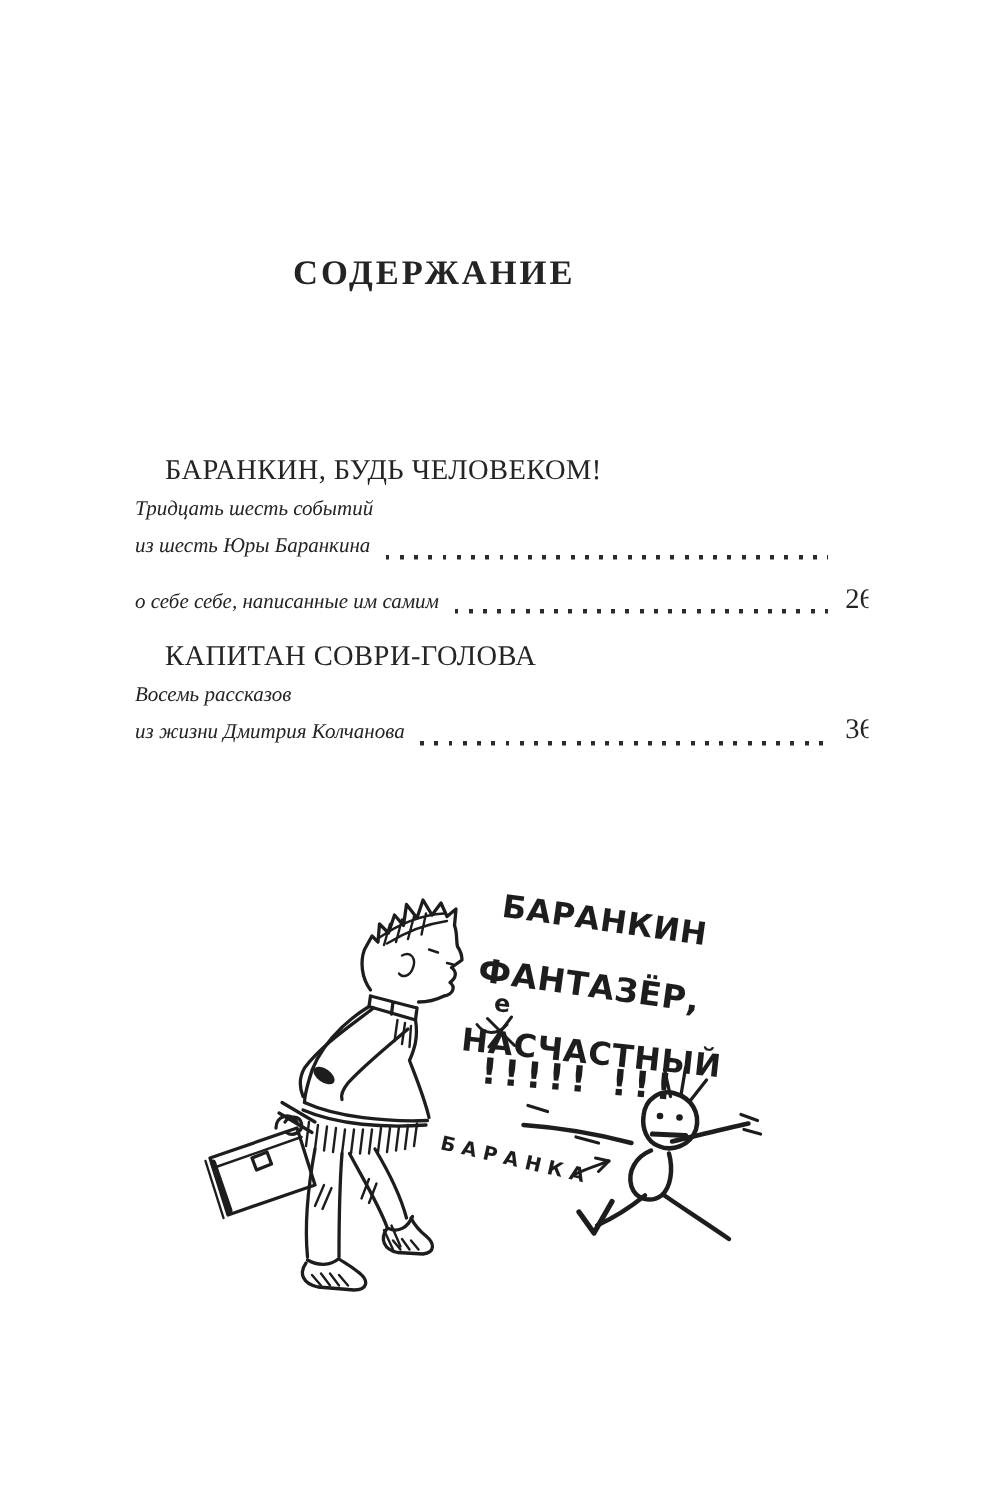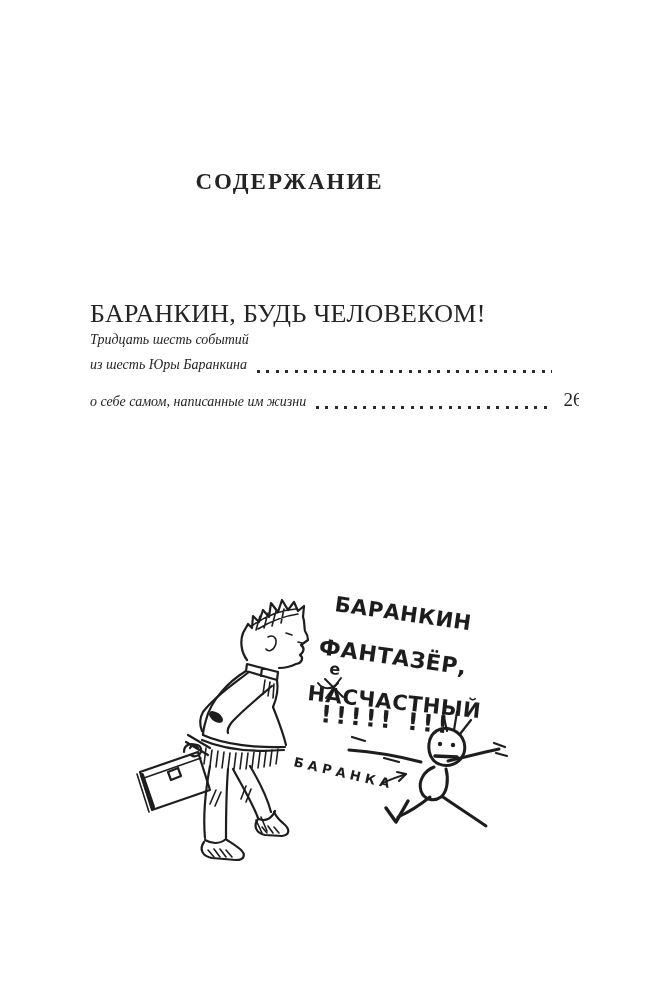--- a/index.html
+++ b/index.html
@@ -6,21 +6,21 @@
   .page{
     position:relative;width:579px;height:1001px;background:#ffffff;overflow:hidden;
     font-family:"Liberation Serif", serif;color:#242424;
   }
   .toc-title{
     position:absolute;top:169px;left:0;width:100%;margin:0;
     text-align:center;font-size:23px;font-weight:bold;letter-spacing:2px;
   }
   .toc{position:absolute;left:90px;top:301px;width:502px;}
   .entry{margin-bottom:11px;}
-  .entry-title{font-size:26px;line-height:25.5px;letter-spacing:0.3px;}
+  .entry-title{font-size:19px;line-height:25.5px;letter-spacing:0.3px;margin-left:20px;}
   .entry-sub{font-size:14px;line-height:25.5px;font-style:italic;}
   .entry-row{display:flex;align-items:baseline;}
   .entry-row .entry-sub{white-space:nowrap;}
   .leader{
     flex:1;height:2.6px;margin:0 6px 5px 10px;align-self:flex-end;
     background-image:repeating-linear-gradient(to right,#2b2b2b 0 2.6px,transparent 2.6px 9.5px);
   }
   .pagenum{font-size:19px;min-width:34px;text-align:right;font-style:normal;}
   .illustration{position:absolute;left:0;top:0;width:668px;height:1001px;}
   .ink{stroke:#1d1d1d;fill:none;stroke-width:2.2;stroke-linecap:round;stroke-linejoin:round;}
@@ -42,26 +42,35 @@
       <div class="entry-sub">Тридцать шесть событий</div>
       <div class="entry-row">
         <span class="entry-sub">из шесть Юры Баранкина</span>
         <span class="leader"></span>
         <span class="pagenum">5</span>
       </div>
     </div>
 
     <div class="entry">
       <div class="entry-row">
-        <span class="entry-sub">о себе самом, написанные им жизни</span>
+        <span class="entry-sub">о себе себе, написанные им самим</span>
         <span class="leader"></span>
         <span class="pagenum">264</span>
       </div>
     </div>
 
+    <div class="entry">
+      <div class="entry-title">КАПИТАН СОВРИ-ГОЛОВА</div>
+      <div class="entry-sub">Восемь рассказов</div>
+      <div class="entry-row">
+        <span class="entry-sub">из жизни Дмитрия Колчанова</span>
+        <span class="leader"></span>
+        <span class="pagenum">365</span>
+      </div>
+    </div>
 
   </div>
 
   <svg class="illustration" viewBox="0 0 668 1001">
 
     <g class="ink">
 
       <path d="M247,660 C241,652 240,641 243,633 L248,624 L252,628 L253,616 L259,622 L263,610 L269,617 L271,603 L278,612 L282,600 L288,610 L294,602 L298,611 L304,606 L303,617"></path>
 
       <path class="thin" d="M296,609 C281,610 266,616 253,625 M298,614 C284,616 271,621 258,629 M260,616 L256,630 M268,613 L264,628 M276,611 L272,626 M284,609 L281,623"></path>

